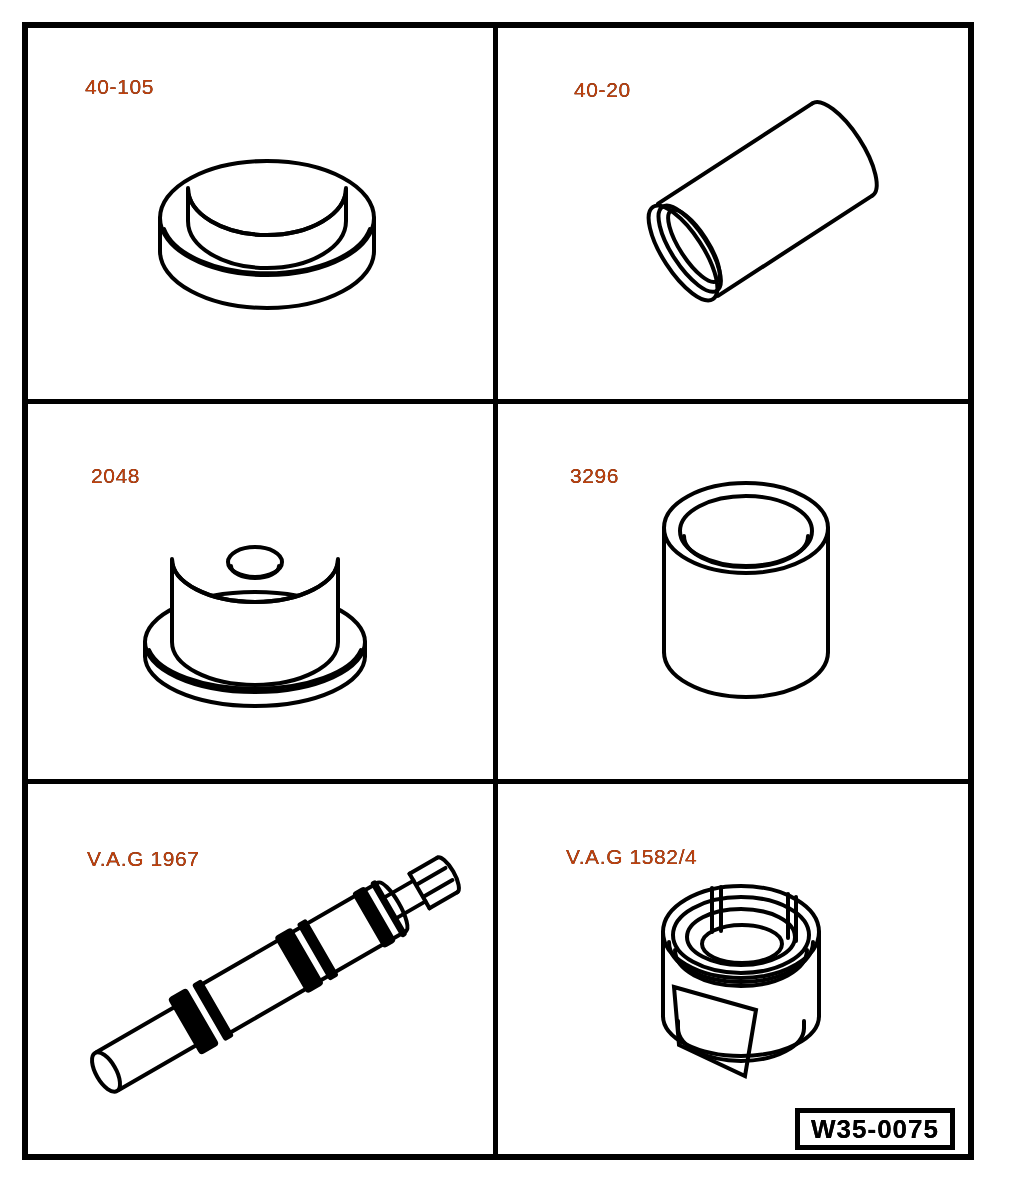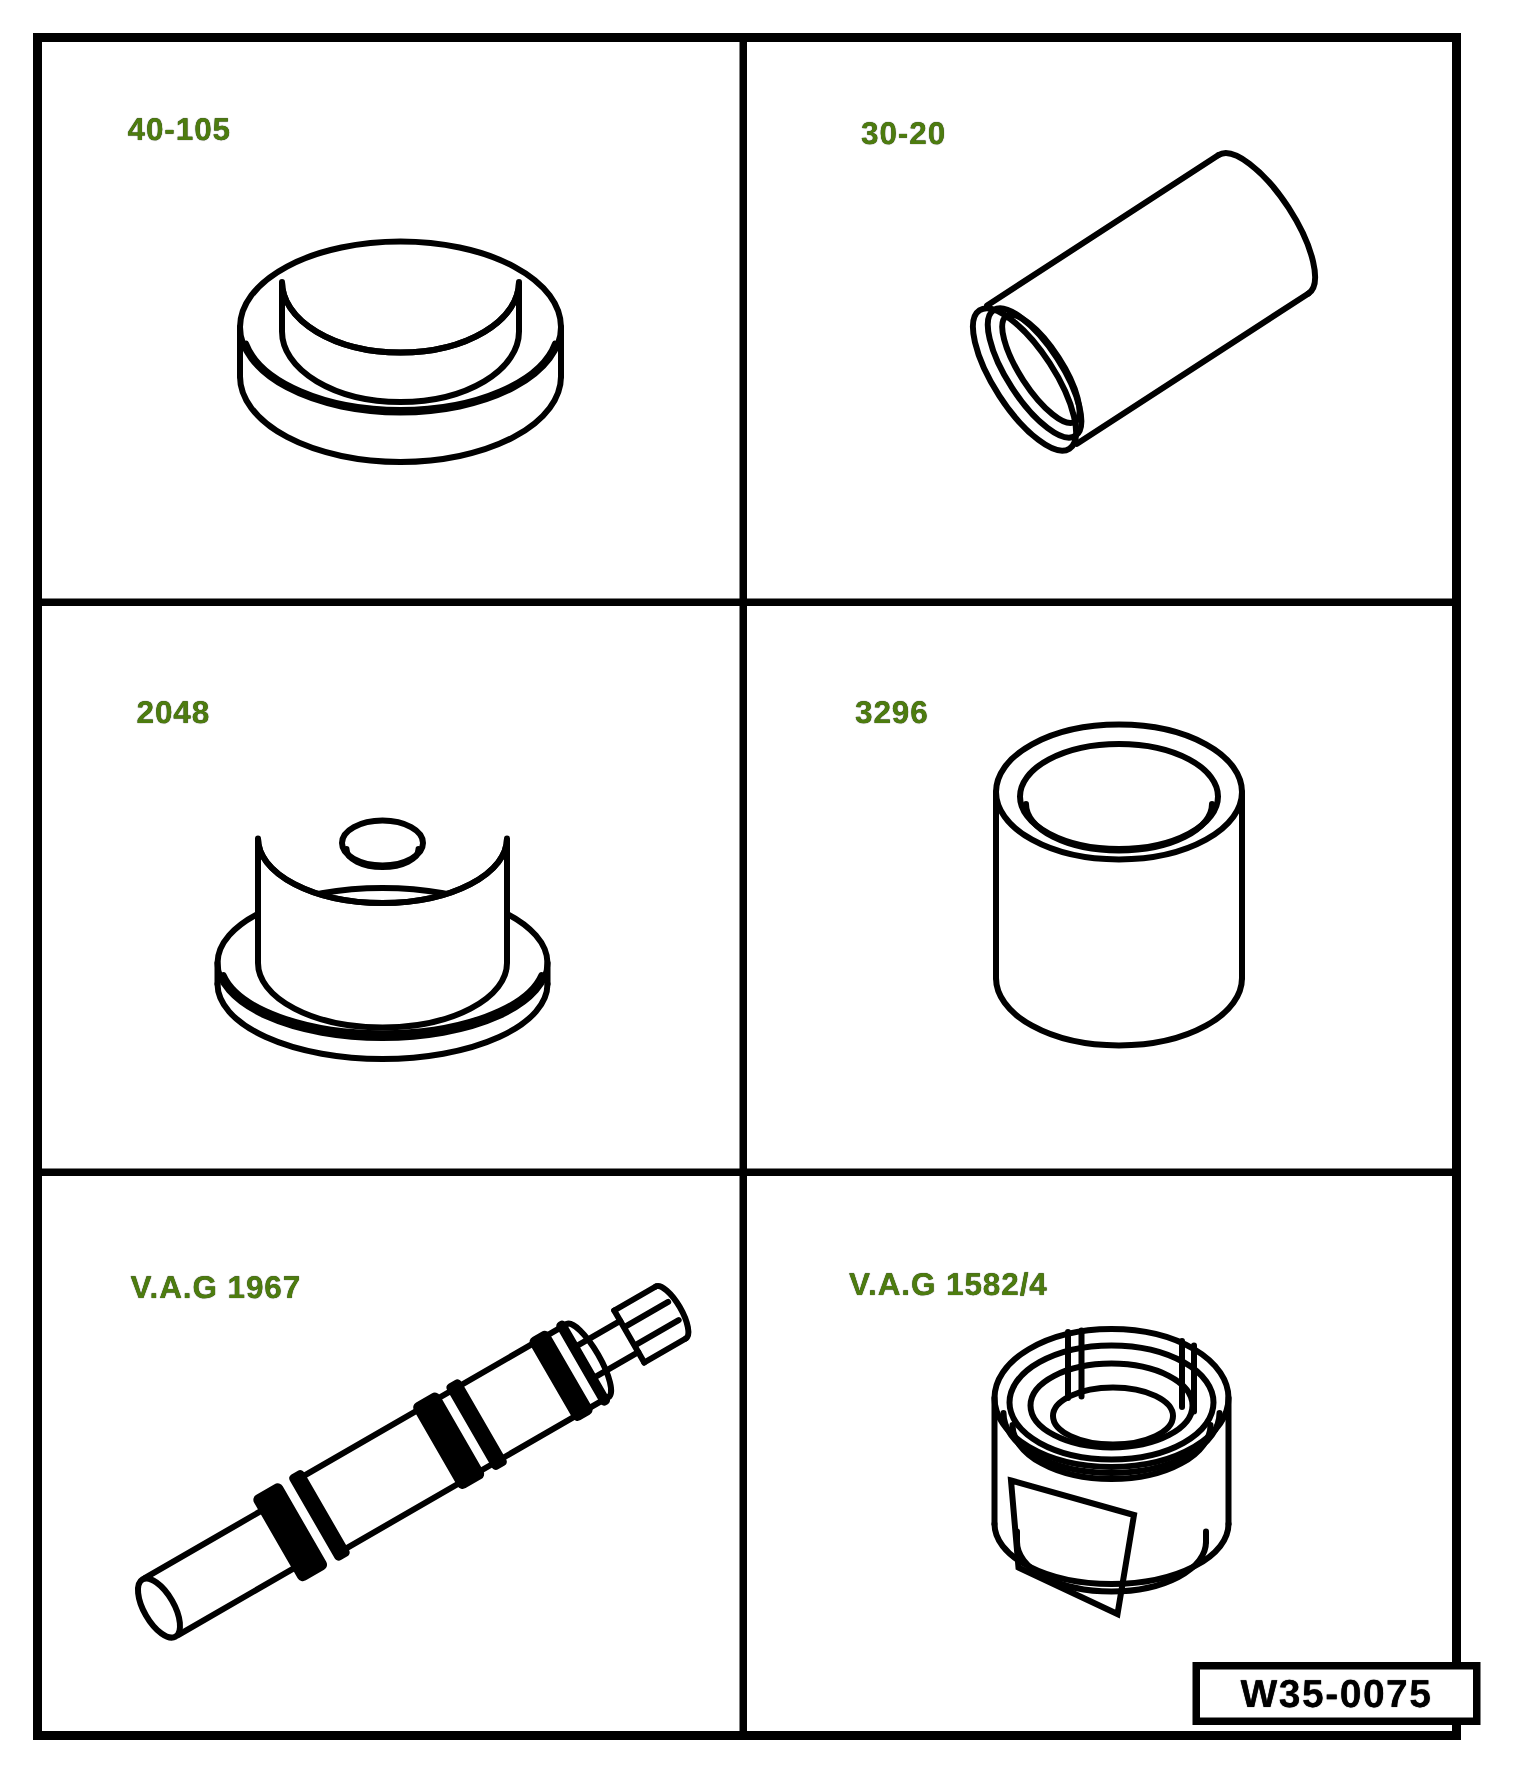--- a/index.html
+++ b/index.html
@@ -17,43 +17,43 @@
     display:grid;
     grid-template-columns:470px 470px;
     grid-template-rows:376px 380px 370px;
     background:#fff;
   }
   .cell{position:relative;box-sizing:border-box;}
   .col-left{border-right:5px solid #000;}
   .row-top,.row-mid{border-bottom:5px solid #000;}
   .tool-label{
     position:absolute;
-    font-weight:700;
+    font-weight:400;
     font-size:21px;
     line-height:22px;
     letter-spacing:0.6px;
-    color:#4d7c0f;
+    color:#c2410c;
     text-shadow:0 0 0.6px #000;
     white-space:nowrap;
   }
   .cell0 .tool-label{left:57px;top:48px;}
   .cell1 .tool-label{left:76px;top:51px;}
   .cell2 .tool-label{left:63px;top:61px;}
   .cell3 .tool-label{left:72px;top:61px;}
   .cell4 .tool-label{left:59px;top:64px;}
   .cell5 .tool-label{left:68px;top:62px;}
   .tool-art{position:absolute;left:0;top:0;width:100%;height:100%;}
   .tool-art path,.tool-art ellipse,.tool-art line{
     fill:none;stroke:#000;stroke-width:4;stroke-linecap:round;
   }
   .tool-art .wfill{fill:#ffffff;}
   .tool-art .bfill{fill:#000000;stroke:none;}
   .code-badge{
     position:absolute;left:297px;top:324px;
-    width:192px;height:42px;
+    width:160px;height:42px;
     border:5px solid #000;
     box-sizing:border-box;
     display:flex;align-items:center;justify-content:center;
     font-weight:700;font-size:26px;letter-spacing:1px;color:#000;
     text-shadow:0 0 0.6px #000;
     background:#fff;
   }
 </style>
 </head>
 <body>
@@ -70,21 +70,21 @@
         <path d="M132,190 L132,223"></path>
         <path d="M346,190 L346,223"></path>
         <path d="M132,223 A107,57 0 0 0 346,223"></path>
 
         <path class="wfill" d="M160,160 L160,193 A79,47 0 0 0 318,193 L318,160 A79,47 0 0 1 160,160 Z"></path>
         <path d="M160,160 A79,47 0 0 0 318,160"></path>
       </svg>
     </div>
 
     <div class="cell cell1 row-top">
-      <span class="tool-label">30-20</span>
+      <span class="tool-label">40-20</span>
       <svg class="tool-art" viewBox="0 0 470 371">
         <g transform="translate(185,225) rotate(-33)">
           <path d="M6,-55 L190,-55"></path>
           <path d="M6,55 L190,55"></path>
           <path d="M190,-55 A20,55 0 0 1 190,55"></path>
           <ellipse cx="0" cy="0" rx="20" ry="55"></ellipse>
           <ellipse cx="8" cy="0" rx="18" ry="50"></ellipse>
           <ellipse cx="13" cy="0" rx="14" ry="42"></ellipse>
         </g>
       </svg>

